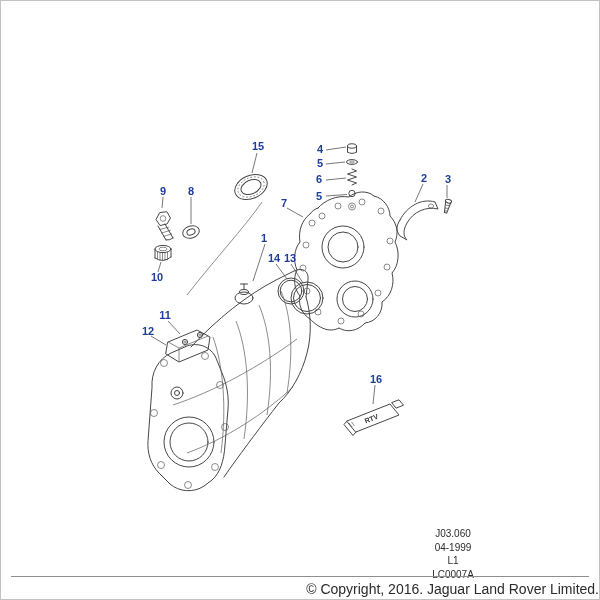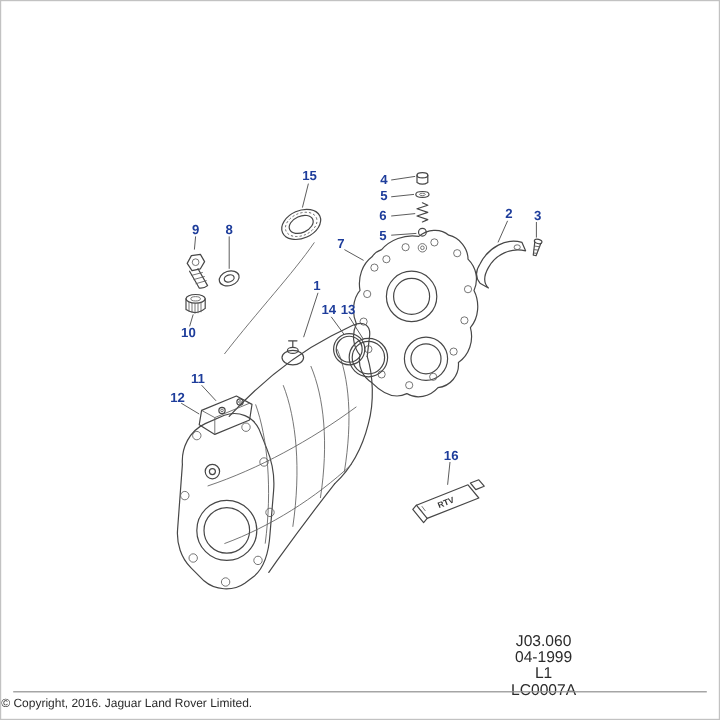--- a/index.html
+++ b/index.html
@@ -9,26 +9,26 @@
     border:1px solid #c2c2c2;overflow:hidden;
   }
   svg{position:absolute;top:0;left:0;}
   .ln{fill:none;stroke:#474747;stroke-width:1;stroke-linecap:round;stroke-linejoin:round;}
   .thin{fill:none;stroke:#5c5c5c;stroke-width:.7;}
   .ld{fill:none;stroke:#555;stroke-width:.8;}
   .callout{font:bold 11px "Liberation Sans",sans-serif;fill:#1e3d9b;text-anchor:middle;}
   .rtv-text{font:bold 7px "Liberation Sans",sans-serif;fill:#333;text-anchor:middle;}
   .ref-block{
     position:absolute;left:406px;top:526px;width:92px;text-align:center;
-    font-size:13px;line-height:13.5px;color:#2b2b2b;
+    font-size:10px;line-height:13.5px;color:#2b2b2b;
   }
   .footer-divider{position:absolute;left:10px;right:10px;top:575px;border-top:1px solid #8f8f8f;height:0;}
   .copyright{
-    position:absolute;left:0;right:0;top:580px;text-align:left;
-    font-size:10px;color:#2b2b2b;
+    position:absolute;left:0;right:0;top:580px;text-align:right;
+    font-size:14px;color:#2b2b2b;
   }
 </style>
 </head>
 <body>
 
 <div class="page">
 
   <svg width="600" height="600" viewBox="0 0 600 600">
 
     <g>

